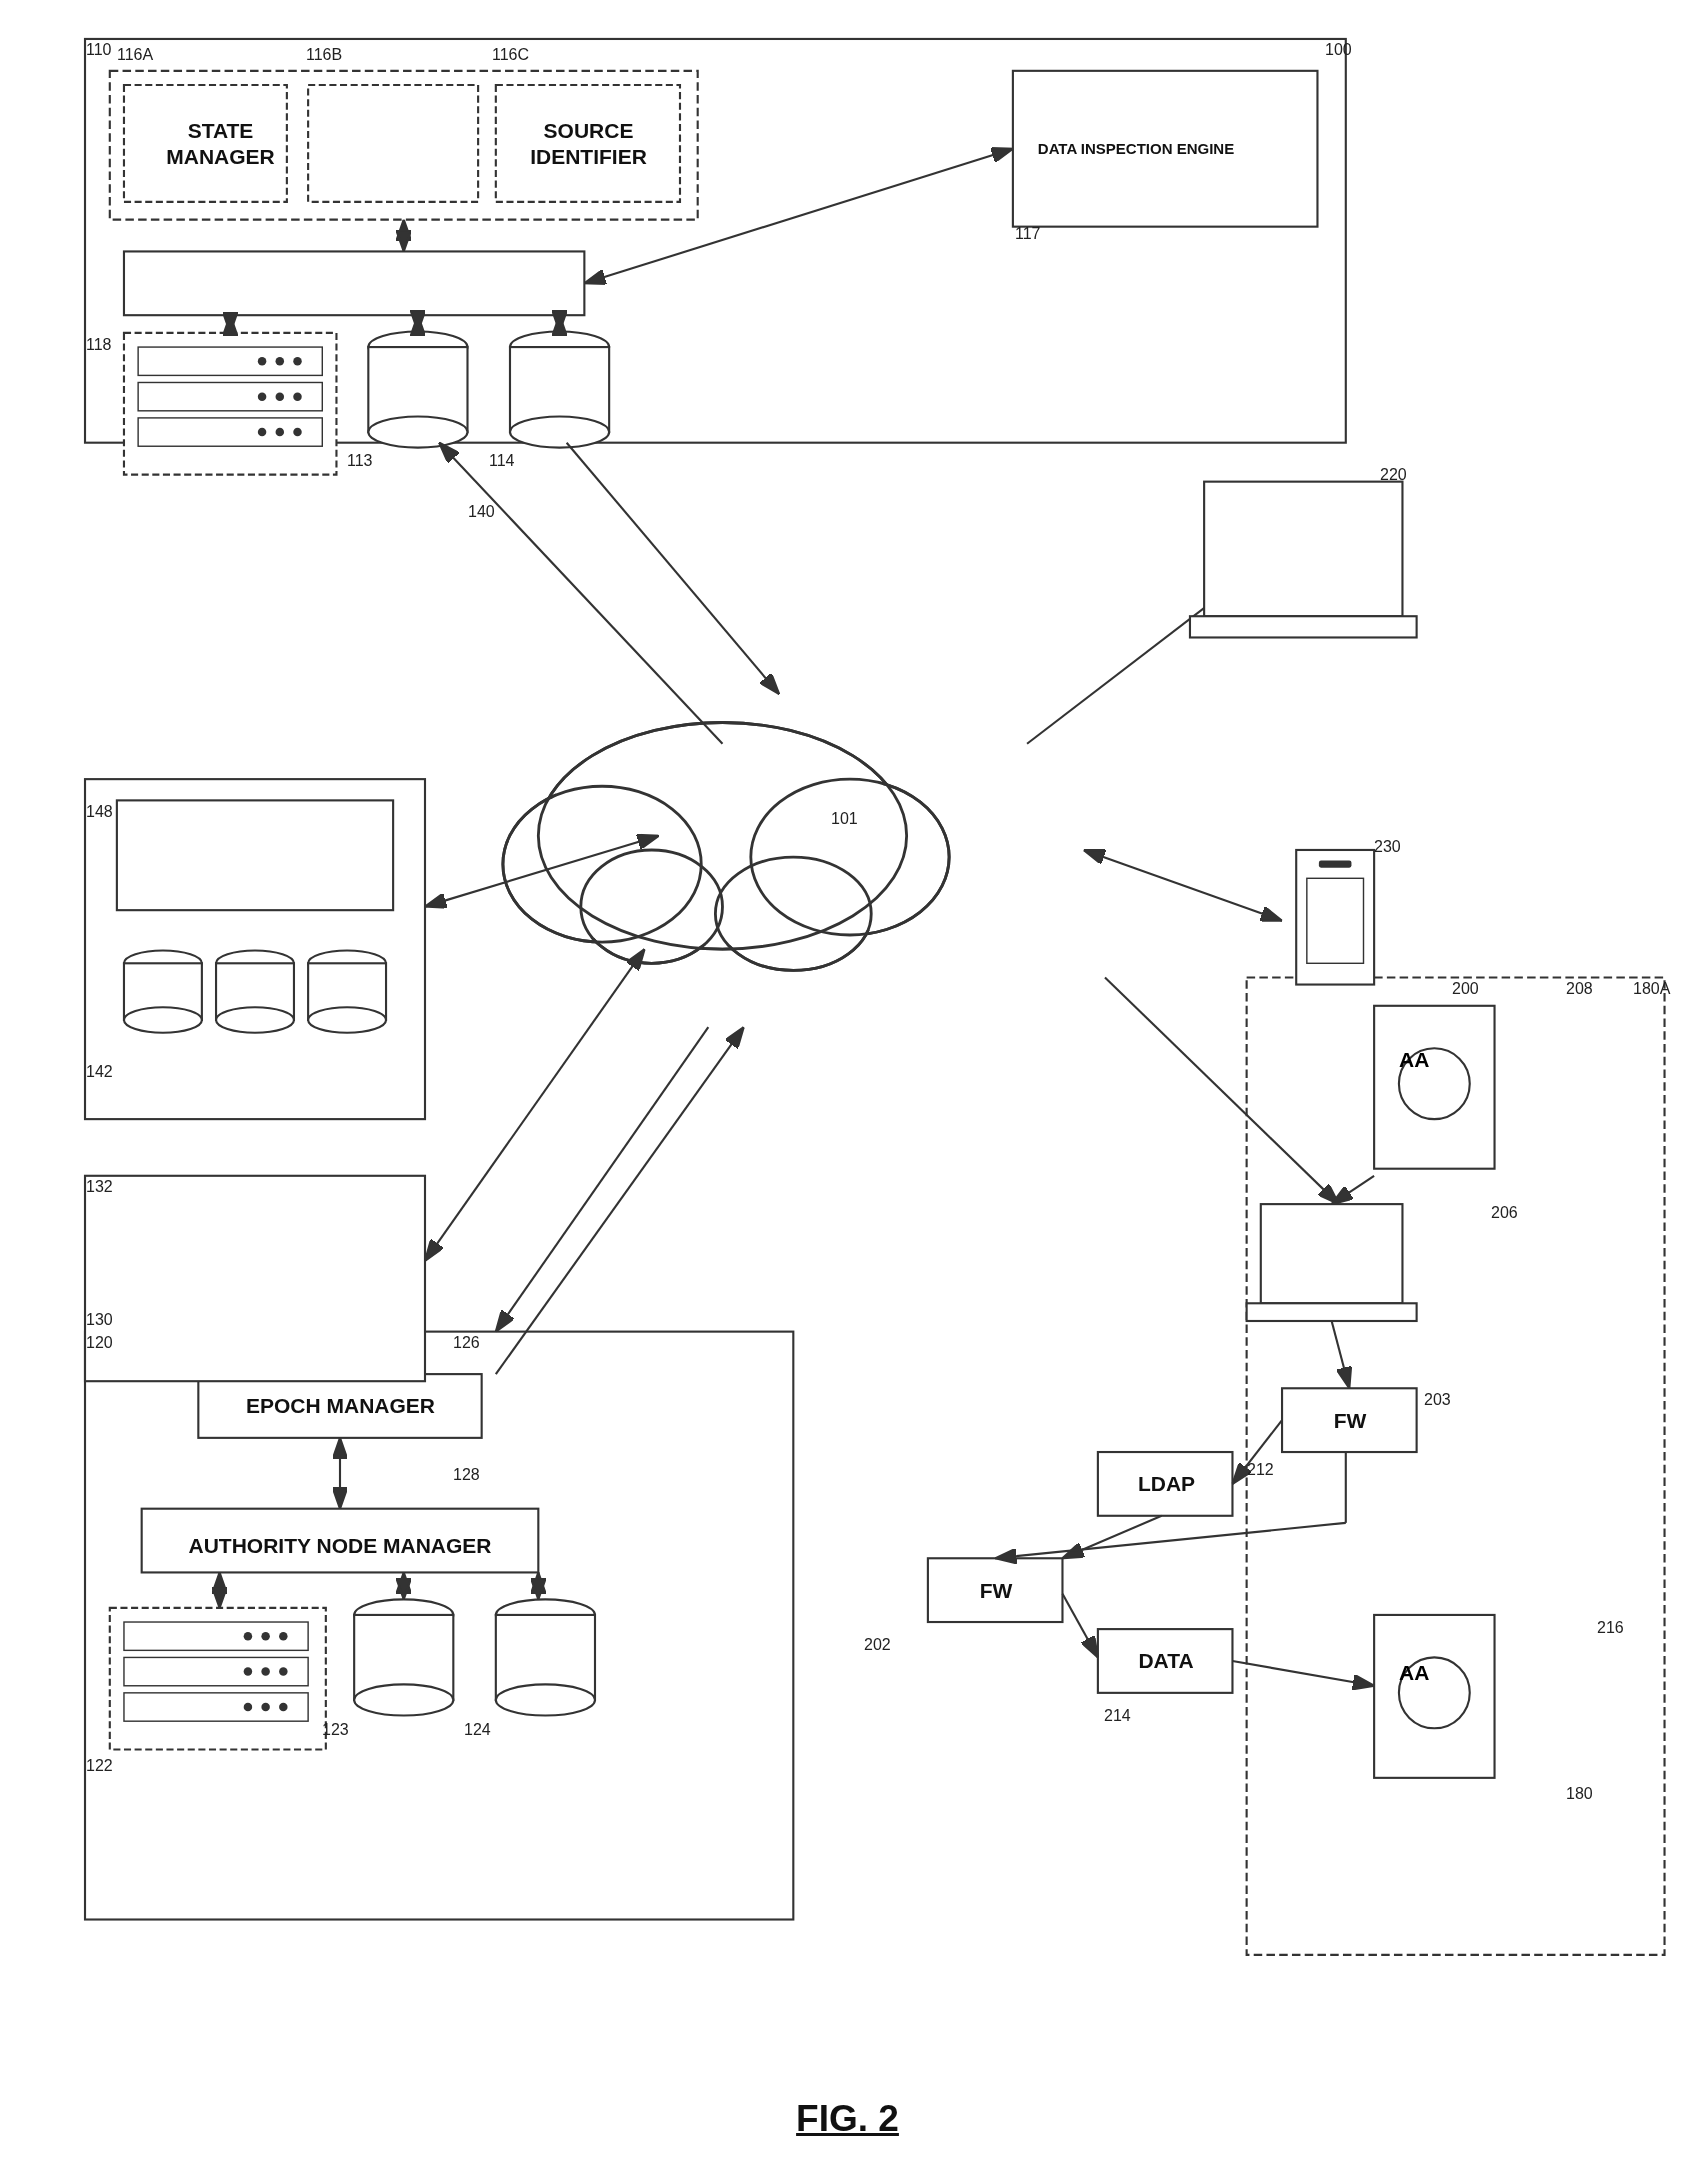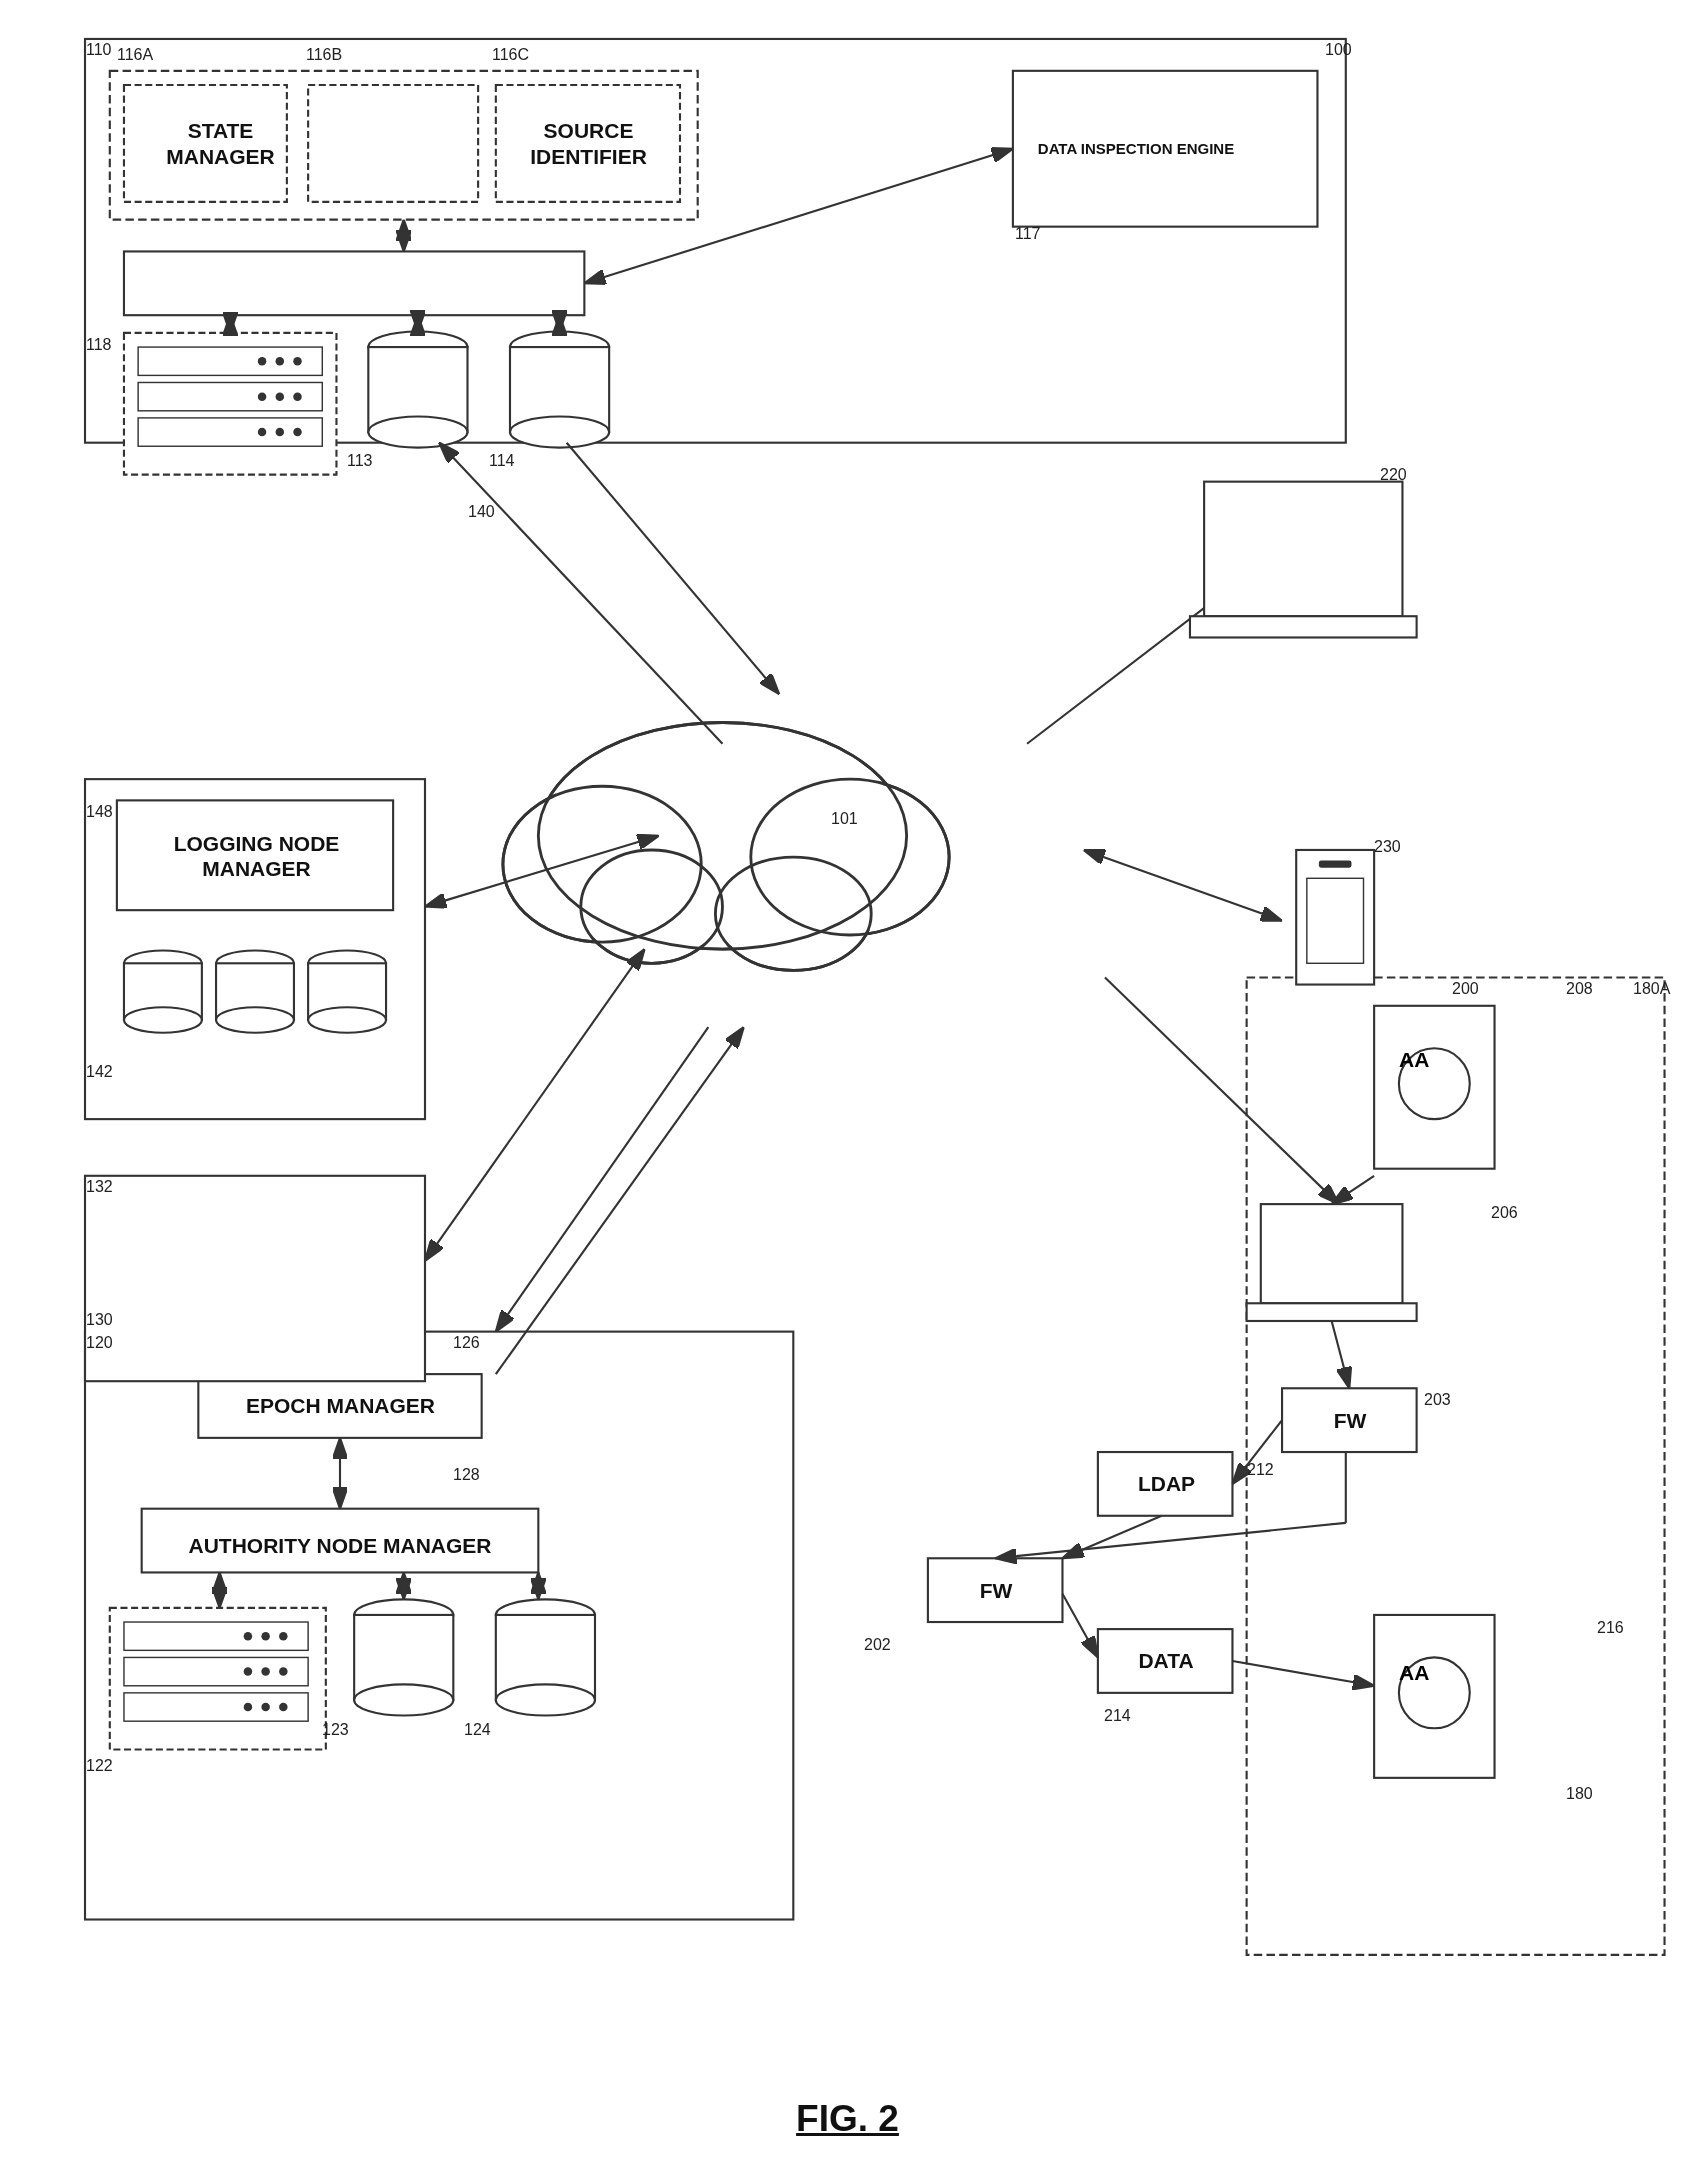--- a/index.html
+++ b/index.html
@@ -303,23 +303,20 @@
   <div class="ref" style="top:336px; left:86px;">118</div>
 
   <div class="ref" style="top:452px; left:347px;">113</div>
 
   <div class="ref" style="top:452px; left:489px;">114</div>
 
   <div class="ref" style="top:503px; left:468px;">140</div>
 
   <div class="ref" style="top:810px; left:815px;margin-left:16px;">101</div>
 
-  <div class="box-label" style="position:absolute; top:803px; left:119px; width:275px; height:106px; display:flex; align-items:center; justify-content:center; font-size:21px;">LOGGING
-NODE
-MANAGER</div>
 
   <div class="ref" style="top:803px; left:86px;">148</div>
 
   <div class="ref" style="top:1063px; left:86px;">142</div>
 
 
   <div class="ref" style="top:1311px; left:86px;">130</div>
 
   <div class="ref" style="top:1178px; left:86px;">132</div>
 

